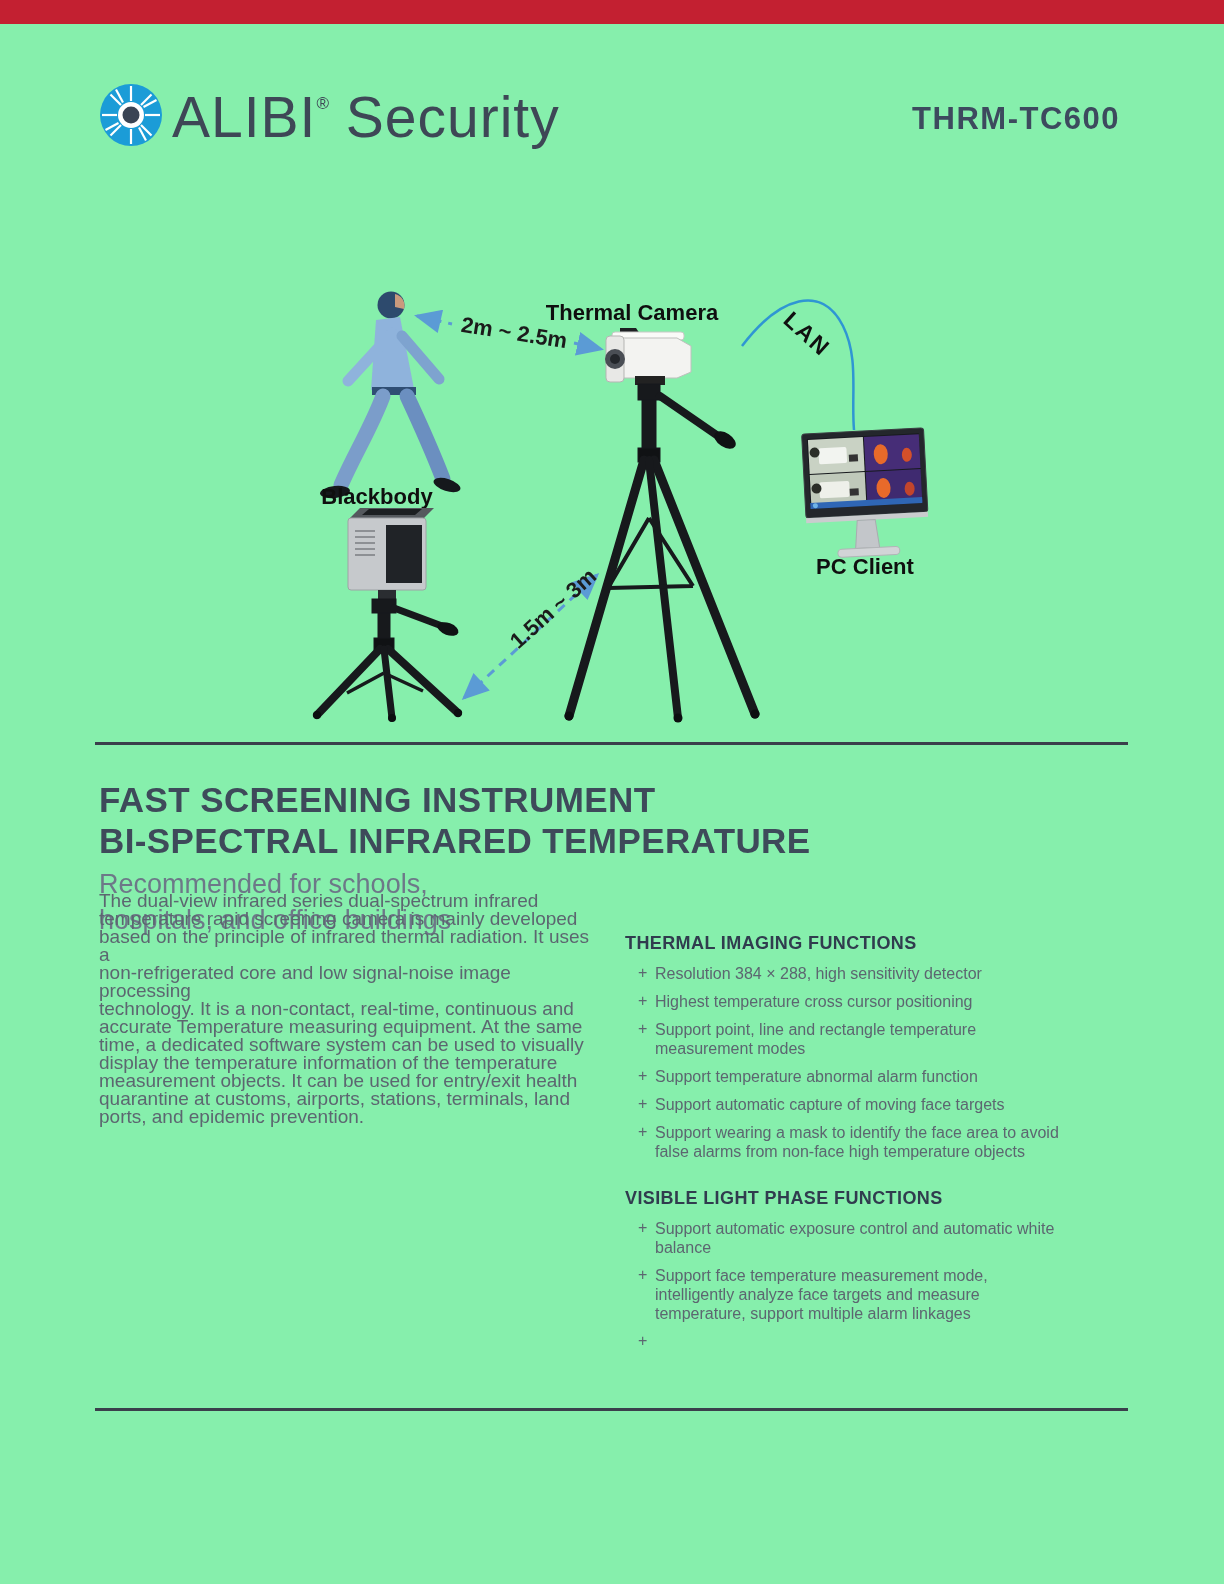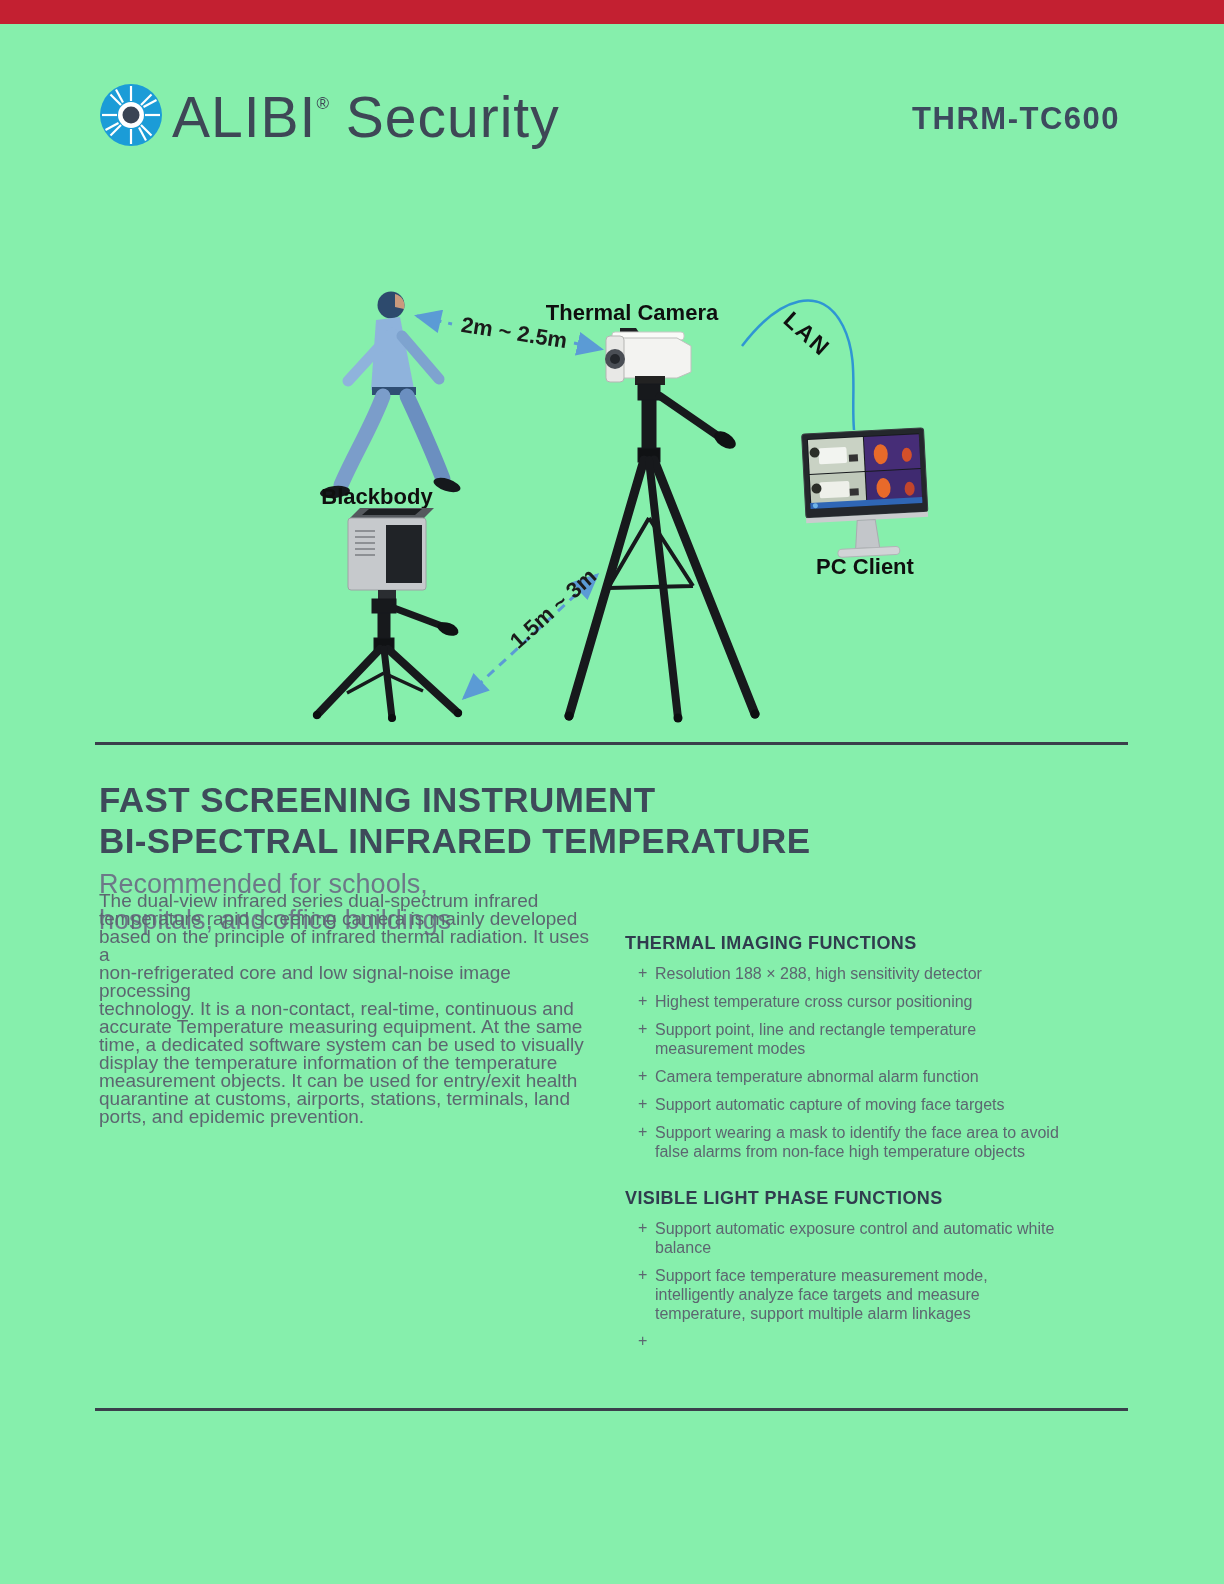--- a/index.html
+++ b/index.html
@@ -225,34 +225,34 @@
 display the temperature information of the temperature
 measurement objects. It can be used for entry/exit health
 quarantine at customs, airports, stations, terminals, land
 ports, and epidemic prevention.</div>
 
   <div class="features-col">
     <div class="section-heading">THERMAL IMAGING FUNCTIONS</div>
     <ul class="feature-list">
       <li>
           <span class="plus">+</span>
-          <span class="bullet-text">Resolution 188 × 288, high sensitivity detector</span>
+          <span class="bullet-text">Resolution 384 × 288, high sensitivity detector</span>
         </li>
       <li>
           <span class="plus">+</span>
           <span class="bullet-text">Highest temperature cross cursor positioning</span>
         </li>
       <li>
           <span class="plus">+</span>
           <span class="bullet-text">Support point, line and rectangle temperature
 measurement modes</span>
         </li>
       <li>
           <span class="plus">+</span>
-          <span class="bullet-text">Camera temperature abnormal alarm function</span>
+          <span class="bullet-text">Support temperature abnormal alarm function</span>
         </li>
       <li>
           <span class="plus">+</span>
           <span class="bullet-text">Support automatic capture of moving face targets</span>
         </li>
       <li>
           <span class="plus">+</span>
           <span class="bullet-text">Support wearing a mask to identify the face area to avoid
 false alarms from non-face high temperature objects</span>
         </li>

